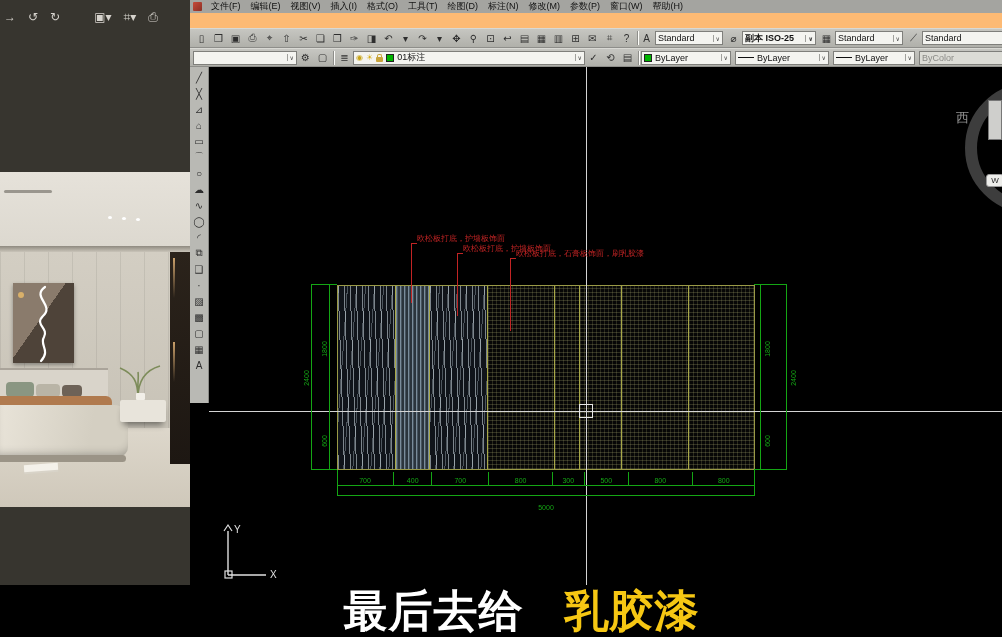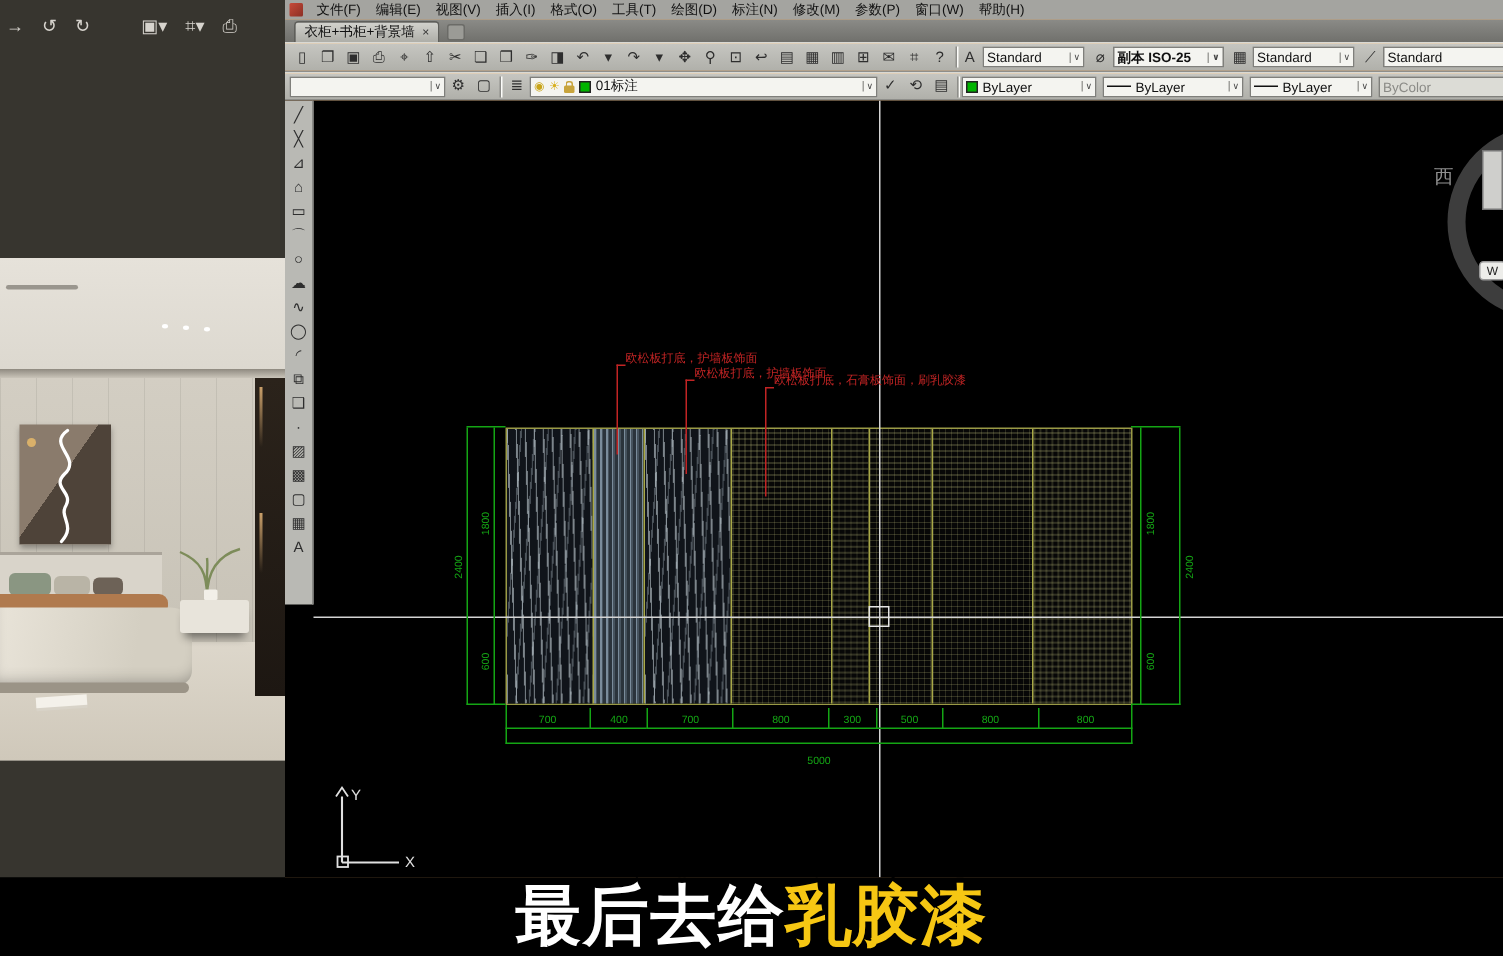--- a/index.html
+++ b/index.html
@@ -93,21 +93,21 @@
 
   .ucs{position:absolute;left:14px;top:452px;}
   .viewcube-ring{position:absolute;left:775px;top:16px;width:130px;height:130px;border:12px solid #3d3d3d;border-radius:50%;}
   .vc-west{position:absolute;left:766px;top:42px;color:#8f8f8f;font-size:13px;}
   .vc-face{position:absolute;left:798px;top:33px;width:14px;height:40px;background:#cfcfcc;border:1px solid #777;}
   .vc-wcs{position:absolute;left:796px;top:107px;width:18px;height:13px;background:#ededea;border:1px solid #999;border-radius:3px;color:#222;font-size:8px;text-align:center;line-height:12px;}
 
   
   .subtitle-bar{position:absolute;left:0;top:585px;width:1002px;height:52px;background:#000;display:flex;align-items:center;justify-content:center;}
   .subtitle-bar span{font-size:44px;font-weight:700;letter-spacing:1px;color:#fff;line-height:52px;
-    text-shadow:-3px 0 0 #000,3px 0 0 #000,0 -3px 0 #000,0 3px 0 #000,-2px -2px 0 #000,2px -2px 0 #000,-2px 2px 0 #000,2px 2px 0 #000;}
+    text-shadow:-3px 0 0 #000,3px 0 0 #000,0 -3px 0 #000,0 3px 0 #000,-2px -2px 0 #000,2px -2px 0 #000,-2px 2px 0 #000,2px 2px 0 #000;margin-left:41px;}
   .subtitle-bar .hl{color:#f6c713;}
 </style>
 </head>
 <body>
 
 <div class="stage">
 
   <div class="viewer">
     <div class="viewer-bar">
       <div class="vgroup" style="margin-left:4px;">
@@ -169,27 +169,20 @@
           <span class="menu-item">工具(T)</span>
           <span class="menu-item">绘图(D)</span>
           <span class="menu-item">标注(N)</span>
           <span class="menu-item">修改(M)</span>
           <span class="menu-item">参数(P)</span>
           <span class="menu-item">窗口(W)</span>
           <span class="menu-item">帮助(H)</span>
         </span>
     </div>
 
-    <div class="tabbar">
-      <div class="tab">
-        <span>衣柜+书柜+背景墙</span>
-        <span class="x">×</span>
-      </div>
-      <div class="tab-extra"></div>
-    </div>
 
     <div class="tb tb1">
       <span style="display:flex;align-items:center;">
           <span class="icon">▯</span>
           <span class="icon">❐</span>
           <span class="icon">▣</span>
           <span class="icon">⎙</span>
           <span class="icon">⌖</span>
           <span class="icon">⇧</span>
           <span class="icon">✂</span>

